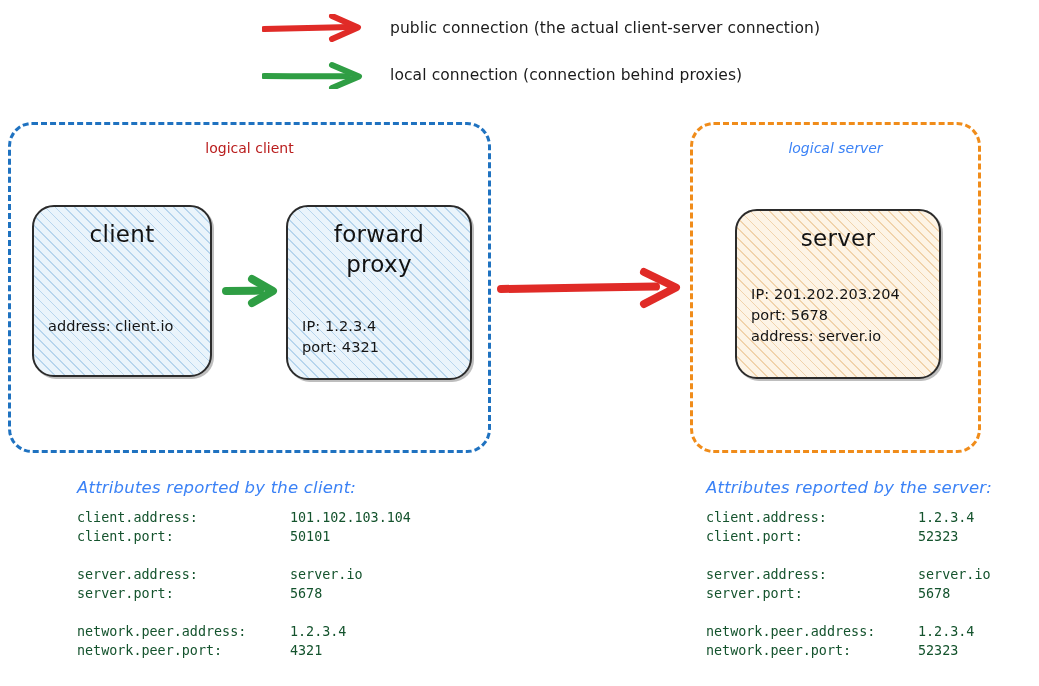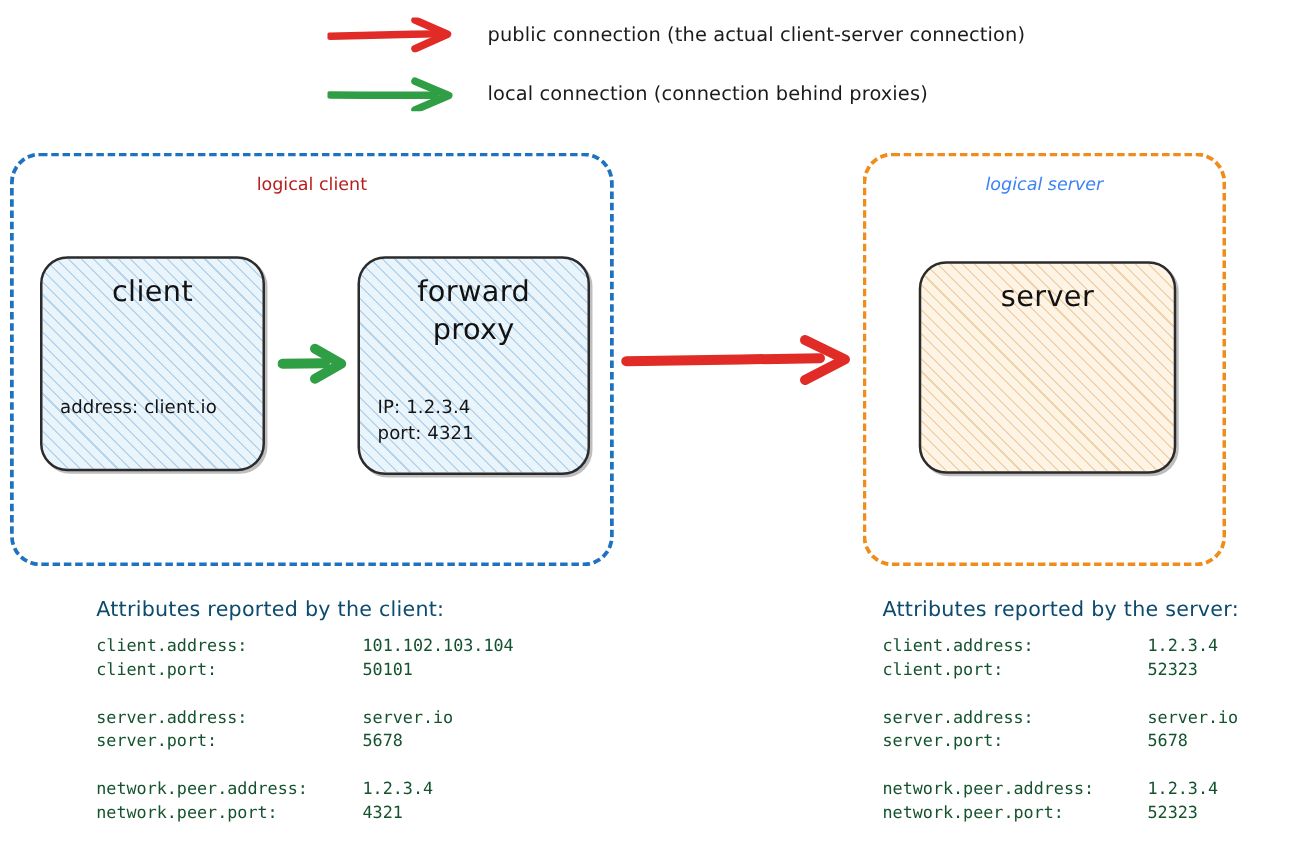--- a/index.html
+++ b/index.html
@@ -115,22 +115,23 @@
   #arrow-public-connection { left: 496px; top: 263px; width: 190px; height: 50px; }
 
   
   .attr-panel { position: absolute; }
   #attrs-client { left: 77px; top: 478px; }
   #attrs-server { left: 706px; top: 478px; }
 
   .attr-heading {
     font-family: "DejaVu Sans", sans-serif;
     font-size: 16.5px;
-    color: #0c4a6e;
+    color: #3b82f6;
     letter-spacing: .2px;
+    font-style: italic;
     margin-bottom: 11px;
     white-space: nowrap;
   }
   .attr-table { border-collapse: collapse; }
   .attr-table td {
     font-family: "DejaVu Sans Mono", monospace;
     font-size: 13.4px;
     color: #14532d;
     line-height: 19px;
     padding: 0;
@@ -187,20 +188,25 @@
       <div>port: 4321</div>
     </div>
   </div>
 
   <div class="logical-box" id="logical-server-box">
     <div class="logical-caption" id="logical-server-caption">logical server</div>
   </div>
 
   <div class="node node-orange" id="node-server">
     <div class="node-title">server</div>
+    <div class="node-attrs">
+      <div>IP: 201.202.203.204</div>
+      <div>port: 5678</div>
+      <div>address: server.io</div>
+    </div>
   </div>
 
   <div class="arrow-wrap" id="arrow-local-connection">
     <svg width="62" height="38" viewBox="0 0 62 38">
       <path d="M4,19 L38,18.6" stroke="#2f9e44" stroke-width="8" stroke-linecap="round" fill="none"></path>
       <path d="M30,7 L51,19 L30,31" stroke="#2f9e44" stroke-width="8" stroke-linecap="round" stroke-linejoin="round" fill="none"></path>
     </svg>
   </div>
 
   <div class="arrow-wrap" id="arrow-public-connection">

